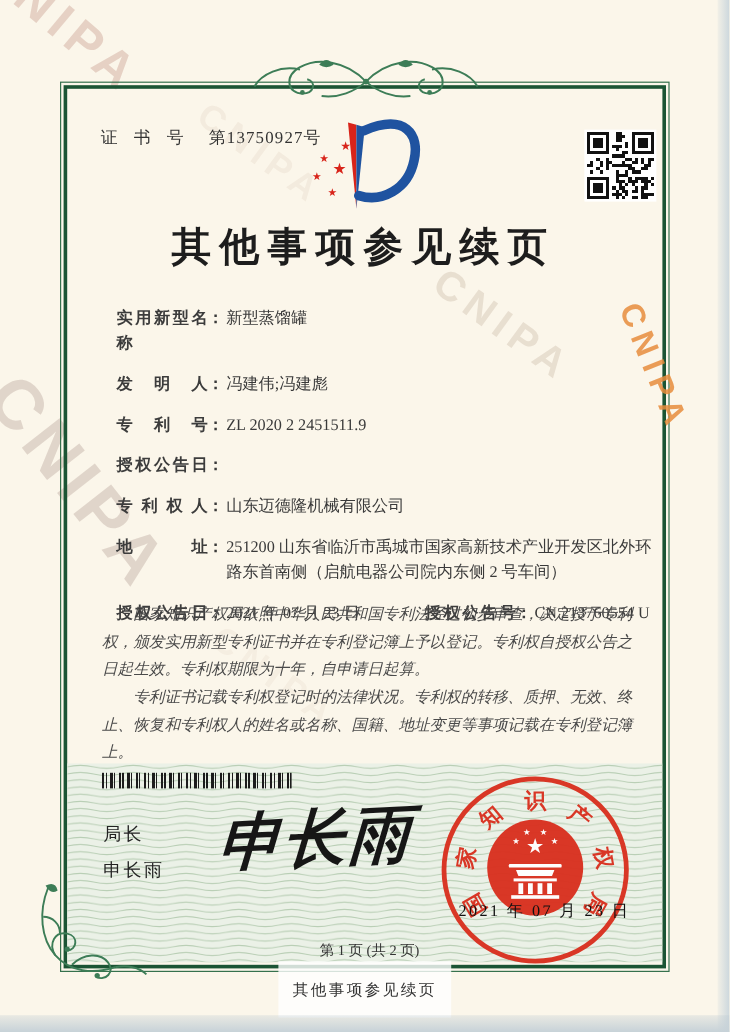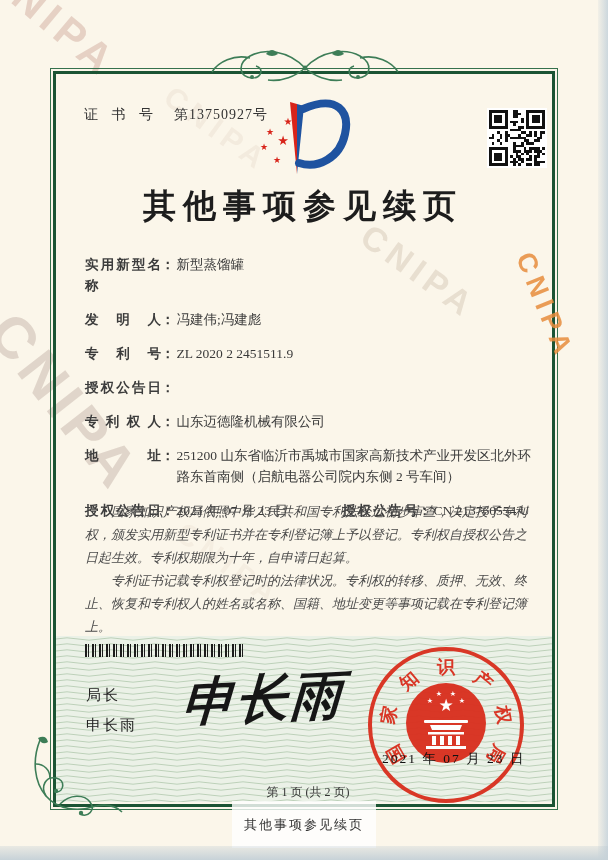--- a/index.html
+++ b/index.html
@@ -26,21 +26,21 @@
   .wm-right{left:538px;top:248px;font-size:27px;color:rgba(230,140,60,.85);transform:rotate(68deg);transform-origin:left top;z-index:3;}
   .wm-left{left:-38px;top:368px;font-size:58px;color:rgba(185,165,155,.40);transform:rotate(52deg);}
   .wm-low{left:168px;top:548px;font-size:30px;color:rgba(200,170,150,.10);transform:rotate(36deg);}
   
   .certno{left:84px;top:106px;font-size:14px;letter-spacing:1px;color:#333;z-index:3;}
   .certno .lbl{letter-spacing:5px;margin-right:16px;}
   .qr{left:487px;top:108px;width:56px;height:56px;background:#fff;padding:2px;z-index:3;}
   .logo{left:242px;top:96px;width:130px;height:86px;z-index:3;}
   .title{left:50px;top:184px;width:506px;text-align:center;font-size:33px;font-weight:700;letter-spacing:7px;color:#1d1d1d;z-index:3;}
   
-  .fields{left:85px;top:254px;width:452px;z-index:3;font-size:13.5px;line-height:21px;display:flex;flex-direction:column;gap:13px;}
+  .fields{left:97px;top:254px;width:452px;z-index:3;font-size:13.5px;line-height:21px;display:flex;flex-direction:column;gap:13px;}
   .frow{display:flex;align-items:flex-start;}
   .flabel{display:inline-block;width:76px;text-align:justify;text-align-last:justify;font-weight:600;color:#3c3c3c;flex:none;}
   .fcolon{flex:none;font-weight:600;}
   .fvalue{margin-left:2px;}
   .fvalue.wide{width:362px;}
   .pair2{margin-left:54px;display:flex;}
   
   .paras{left:85px;top:500px;width:450px;z-index:3;font-size:13px;line-height:23px;font-style:italic;color:#4a4a4a;}
   .paras p{margin:0;text-indent:2em;}
   

